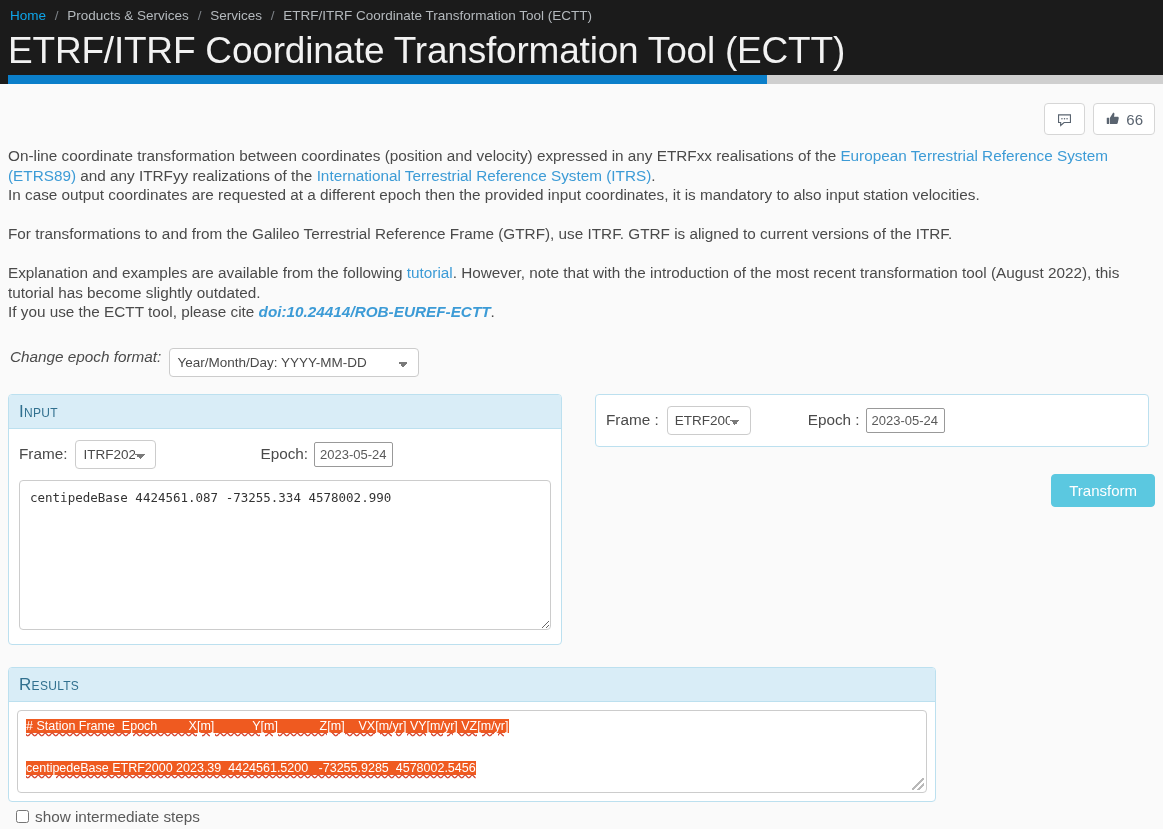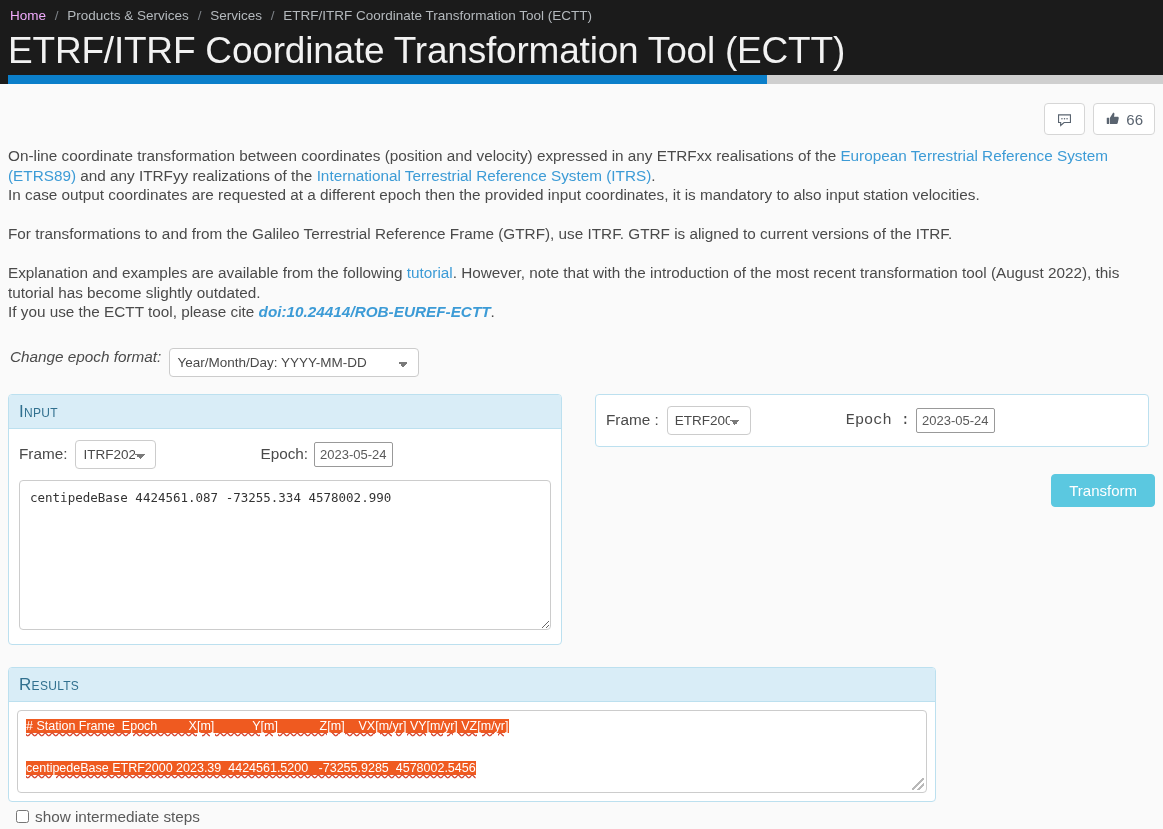--- a/index.html
+++ b/index.html
@@ -20,21 +20,21 @@
     position: relative;
   }
   #breadcrumb {
     font-size: 13.5px;
     padding: 3px 0 0 10px;
     color: #9aa0a6;
     white-space: nowrap;
     line-height: 18px;
   }
   #breadcrumb .crumb-link {
-    color: #f0abfc;
+    color: #0ea5e9;
     text-decoration: none;
     cursor: pointer;
     margin-top: 28px;
   }
   #breadcrumb .crumb-plain { color: #b4b9bd; }
   #breadcrumb .crumb-last  { color: #b4b9bd; }
   #breadcrumb .sep { color: #7d8287; margin: 0 5px; }
 
   #page-title {
     font-size: 37px;
@@ -361,21 +361,21 @@
         <textarea id="input-coords" spellcheck="false" style="">centipedeBase 4424561.087 -73255.334 4578002.990</textarea>
       </div>
     </div>
 
     <div style="flex:1;">
       <div id="transform-panel" class="panel">
         <div class="panel-body">
           <div class="frame-row">
             <span class="field-label">Frame :</span>
             <select id="transform-frame-select" class="styled-select frame-select" style="margin-left:8px;width:84px;"><option>ETRF2000</option><option>ETRF2014</option><option>ETRF2020</option><option>ITRF2020</option><option>ITRF2014</option><option>ITRF2008</option></select>
-            <span class="field-label" style="margin-left:95px;font-family:Liberation Mono, monospace;">Epoch :</span>
+            <span class="field-label" style="margin-left:57px;">Epoch :</span>
             <input class="epoch-text" style="margin-left: 6px;" type="text" id="transform-epoch-field" value="2023-05-24">
           </div>
         </div>
       </div>
       <div id="transform-btn-row">
         <button id="transform-button">Transform</button>
       </div>
     </div>
   </div>
 

